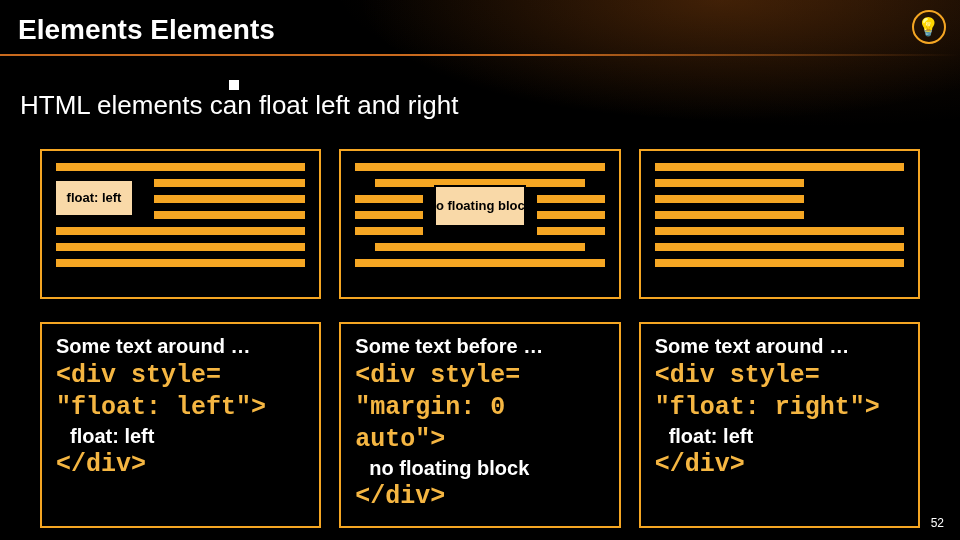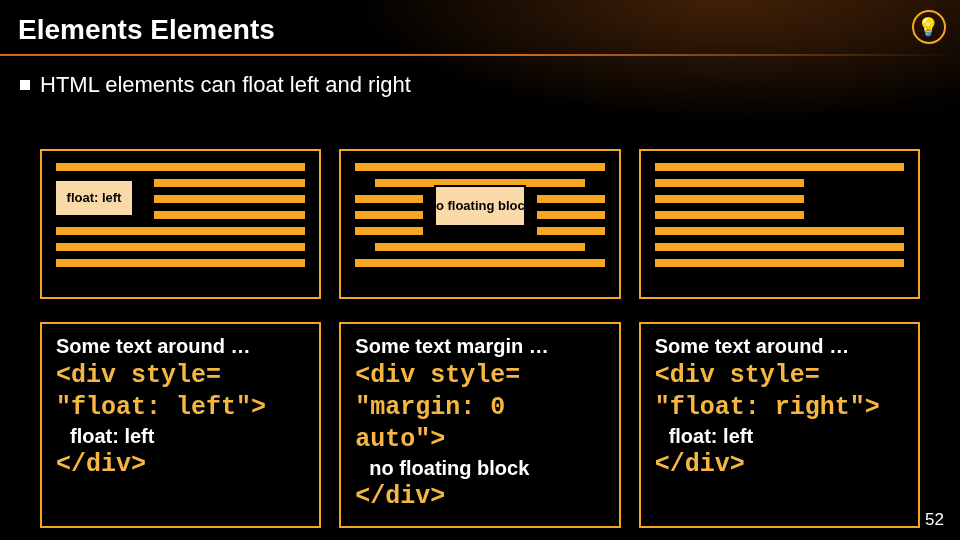--- a/index.html
+++ b/index.html
@@ -21,23 +21,24 @@
     font-weight: 700;
     color: #fff;
   }
   .underline {
     position: absolute;
     left: 0; top: 54px; width: 100%; height: 2px;
     background: linear-gradient(to right, #c96a1e 0%, #c96a1e 55%, rgba(201,106,30,0) 100%);
   }
   .bullet-row {
     position: absolute;
-    left: 20px; top: 72px;
+    left: 20px; top: 80px;
     display: flex; align-items: center;
-    font-size: 22px;
+    font-size: 26px;
+    flex-direction: column;
   }
   .bullet-row .sq { width: 10px; height: 10px; background:#fff; margin-right: 10px; }
   .logo {
     position: absolute;
     right: 14px; top: 10px;
     display: flex; align-items: center; gap: 8px;
     color: #fff;
   }
   .logo .bulb {
     width: 34px; height: 34px; border: 2px solid #f5a623; border-radius: 50%;
@@ -109,21 +110,21 @@
   .codebox .mono {
     font-family: Consolas, "Courier New", monospace;
     color: #f5b642;
     font-weight: 700;
     font-size: 25px;
   }
   .codebox .inner { font-weight:700; color:#fff; padding-left: 14px; }
 
   .pagenum {
     position: absolute; right: 16px; bottom: 10px;
-    font-size: 17px; color:#fff;
+    font-size: 12px; color:#fff;
   }
 </style>
 </head>
 <body>
 
 <div class="title">Elements Elements</div>
 <div class="underline"></div>
 
 <div class="logo">
   <div class="bulb">💡</div>
@@ -185,21 +186,21 @@
 
   <div class="codebox">
     <div class="head">Some text around …</div>
     <div class="mono">&lt;div style=</div>
     <div class="mono">"float: left"&gt;</div>
     <div class="inner">float: left</div>
     <div class="mono">&lt;/div&gt;</div>
   </div>
 
   <div class="codebox">
-    <div class="head">Some text margin …</div>
+    <div class="head">Some text before …</div>
     <div class="mono">&lt;div style=</div>
     <div class="mono">"margin: 0 auto"&gt;</div>
     <div class="inner">no floating block</div>
     <div class="mono">&lt;/div&gt;</div>
   </div>
 
   <div class="codebox">
     <div class="head">Some text around …</div>
     <div class="mono">&lt;div style=</div>
     <div class="mono">"float: right"&gt;</div>

